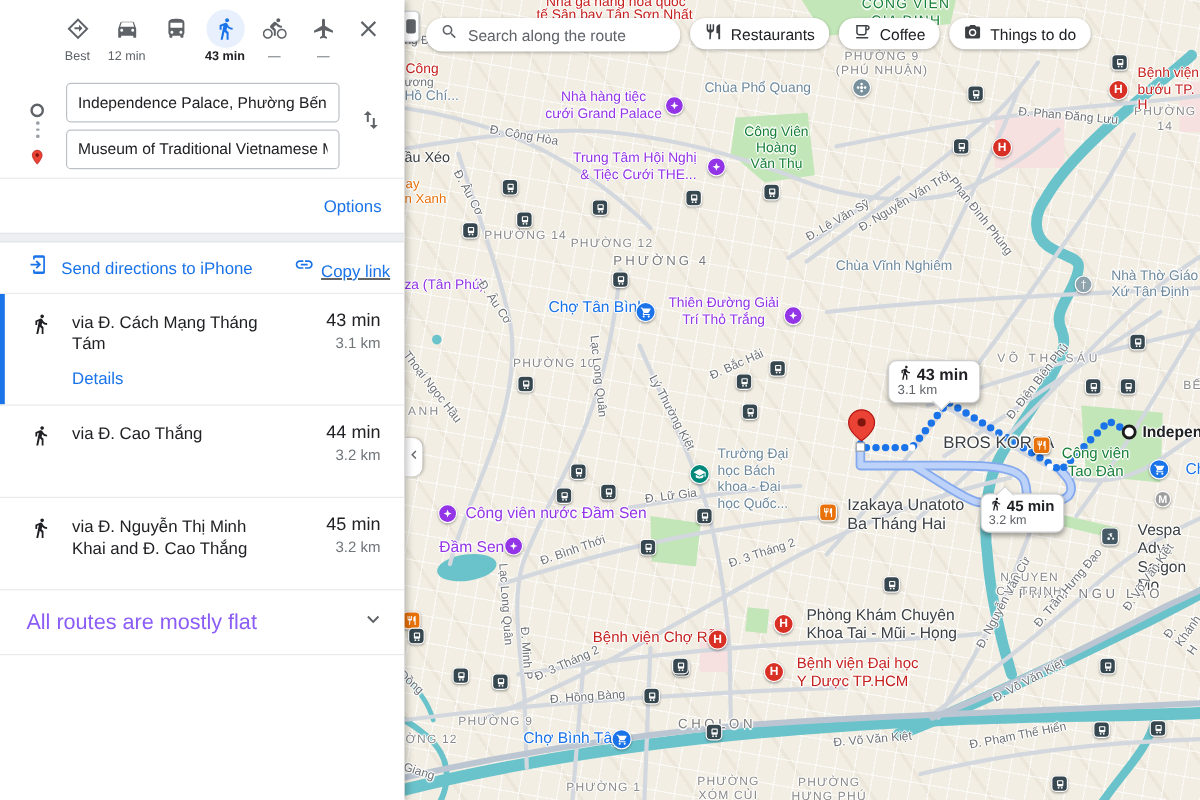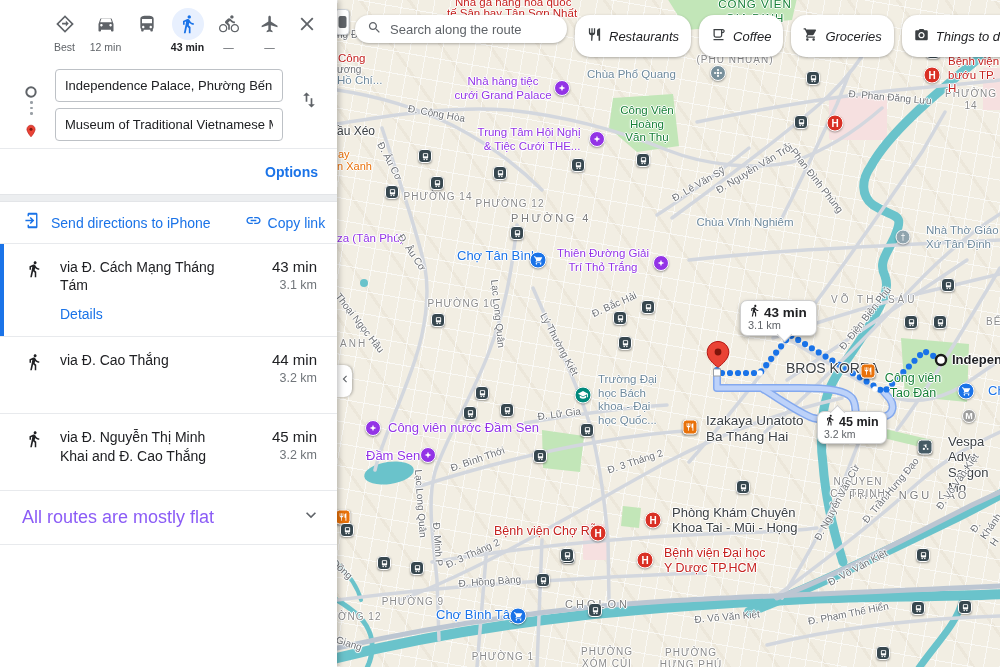--- a/index.html
+++ b/index.html
@@ -44,22 +44,22 @@
   .mi.vespa{width:15px;height:15px;border-radius:4px;background:#455a64;}
   .mi.rail{width:15px;height: 26px;border-radius:4px;background:#fff;border:1px solid #cfd3d8;}
   .mi.rail i{display:block;width:8px;height:12px;border-radius:2px;background:#5f6368;}
 
   
   #searchbar{position:absolute;left:18px;top:15px;width:212px;height:28px;background:#fff;border-radius:15px;
      box-shadow:0 1px 3px rgba(0,0,0,.3);display:flex;align-items:center;gap:8px;padding:0 12px;box-sizing:border-box;}
   #searchbar svg{width:15px;height:15px;color:#5f6368;flex:none;}
   #searchbar .ph{font-size:13px;color:#5f6368;white-space:nowrap;}
   #chips{position:absolute;left:238px;top:15px;display:flex;gap:8px;}
-  .chip{height:42px;background:#fff;border-radius:15px;box-shadow:0 1px 3px rgba(0,0,0,.3);
-     display:flex;align-items:center;gap:7px;padding:0 12px;font-size:13px;color:#202124;white-space:nowrap;font-style:italic;}
+  .chip{height:26px;background:#fff;border-radius:15px;box-shadow:0 1px 3px rgba(0,0,0,.3);
+     display:flex;align-items:center;gap:7px;padding:0 12px;font-size:13px;color:#202124;white-space:nowrap;}
   .chip svg{width:15px;height:15px;color:#3c4043;}
 
   
   .callout{position:absolute;background:#fff;border:1px solid #cfcfcf;border-radius:7px;
      box-shadow:0 2px 4px rgba(0,0,0,.35);padding:3px 9px 4px 7px;z-index:6;}
   .callout .r1{display:flex;align-items:center;gap:3px;font-weight:bold;color:#202124;}
   .callout .r2{color:#5f6368;}
   .callout svg{color:#202124;}
   .tail{position:absolute;width:10px;height:10px;background:#fff;transform:rotate(45deg);}
   #co43{left:403px;top:300px;} #co43 .r1{font-size:13.5px;} #co43 .r2{font-size:11px;margin-top:-1px;}
@@ -93,26 +93,26 @@
   #dots{position:absolute;left:30px;top:43px;display:flex;flex-direction:column;gap:3px;}
   #dots i{width:2.5px;height:2.5px;border-radius:50%;background:#9aa0a6;}
   #swap{position:absolute;right:16px;top:32px;width:22px;height:22px;color:#5f6368;cursor:pointer;}
   #swap svg{width:20px;height:20px;}
 
   #adddest{display:flex;align-items:center;gap:22px;padding:12px 0 12px 23px;cursor:pointer;}
   #adddest svg{width:17px;height:17px;color:#3c4043;}
   #adddest span{font-size:13.5px;color:#3c4043;}
   .divider{border-top:1px solid #e8eaed;}
   #optionsrow{display:flex;justify-content:flex-end;padding:15px 19px 14px 0;}
-  #optionsrow span{color:#1a73e8;font-size:14px;cursor:pointer;font-weight:bold;}
+  #optionsrow span{color:#1a73e8;font-size:14px;cursor:pointer;}
   #grayband{height:6px;background:#eceef0;border-top:1px solid #e3e5e8;border-bottom:1px solid #e3e5e8;}
   #sendrow{display:flex;align-items:center;padding:10px 0 10px 24px;gap:10px;}
   #sendrow svg{width:17px;height:17px;color:#1a73e8;flex:none;}
   #sendrow .lbl{color:#1a73e8;font-size:14px;white-space:nowrap;cursor:pointer;}
-  #sendrow .copy{display:flex;align-items:center;gap:6px;margin-left:24px;cursor:pointer;}
+  #sendrow .copy{display:flex;align-items:flex-end;gap:6px;margin-left:24px;cursor:pointer;text-decoration:underline;}
 
   #routes{}
   .route{position:relative;padding:14px 20px 14px 60px;min-height:48px;cursor:pointer;border-top:1px solid #e8eaed;}
   .route.sel:before{content:"";position:absolute;left:0;top:0;bottom:0;width:4px;background:#1a73e8;}
   .ricon{position:absolute;left:25px;top:16px;width:18px;height:18px;color:#202124;}
   .ricon svg{width:18px;height:18px;}
   .rtitle{font-size:14px;color:#202124;line-height:1.3;padding-right:84px;}
   .rdetails{margin-top:12px;font-size:14px;color:#1a73e8;}
   .rright{position:absolute;right:20px;top:14px;text-align:right;}
   .rtime{font-size:15px;color:#202124;font-weight:500;}
@@ -712,26 +712,20 @@
           <span>Restaurants</span>
         </div>
         <div class="chip">
           <span><svg viewBox="0 0 24 24">
               <path fill="currentColor" d="M18.5 3H4v10c0 2.2 1.8 4 4 4h6c2.2 0 4-1.8 4-4v-3h.5c1.9 0 3.5-1.6 3.5-3.5S20.4 3 18.5 3zM16 5v8c0 1.1-.9 2-2 2H8c-1.1 0-2-.9-2-2V5h10zm2.5 3H18V5h.5c.8 0 1.5.7 1.5 1.5S19.3 8 18.5 8zM4 19h16v2H4z"></path>
             </svg></span>
           <span>Coffee</span>
         </div>
         <div class="chip">
           <span><svg viewBox="0 0 24 24">
-              <path fill="currentColor" d="M7 18c-1.1 0-2 .9-2 2s.9 2 2 2 2-.9 2-2-.9-2-2-2zM1 2v2h2l3.6 7.6-1.4 2.4c-.1.3-.2.7-.2 1 0 1.1.9 2 2 2h12v-2H7.4c-.1 0-.3-.1-.3-.3v-.1l.9-1.6h7.4c.8 0 1.4-.4 1.7-1l3.6-6.5c.1-.2.2-.4.2-.5 0-.6-.4-1-1-1H5.2L4.3 2H1zm16 16c-1.1 0-2 .9-2 2s.9 2 2 2 2-.9 2-2-.9-2-2-2z"></path>
-            </svg></span>
-          <span>Groceries</span>
-        </div>
-        <div class="chip">
-          <span><svg viewBox="0 0 24 24">
               <path fill="currentColor" d="M9 3 7.2 5H4c-1.1 0-2 .9-2 2v12c0 1.1.9 2 2 2h16c1.1 0 2-.9 2-2V7c0-1.1-.9-2-2-2h-3.2L15 3H9zm3 15c-2.8 0-5-2.2-5-5s2.2-5 5-5 5 2.2 5 5-2.2 5-5 5zm0-8c-1.7 0-3 1.3-3 3s1.3 3 3 3 3-1.3 3-3-1.3-3-3-3z"></path>
             </svg></span>
           <span>Things to do</span>
         </div>
       </div>
 
     <div id="collapse">
         <span id="collapseic"><svg viewBox="0 0 24 24">
             <path fill="currentColor" d="M15.4 7.4 14 6l-6 6 6 6 1.4-1.4L10.8 12z"></path>
           </svg></span>

